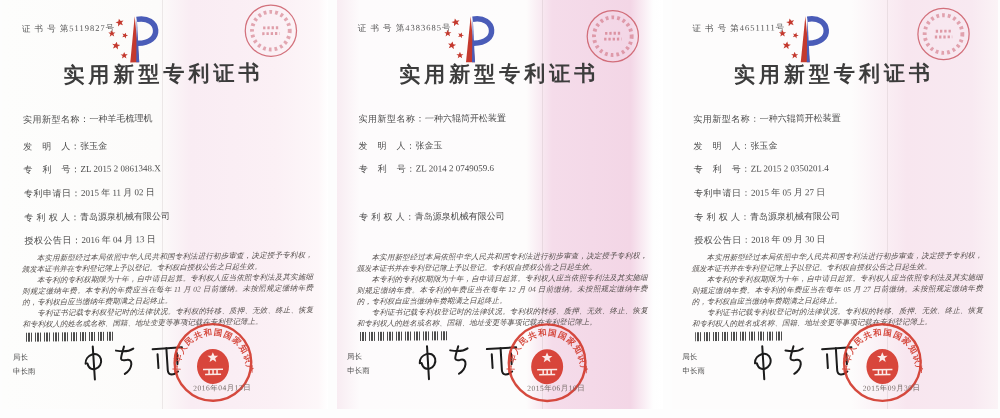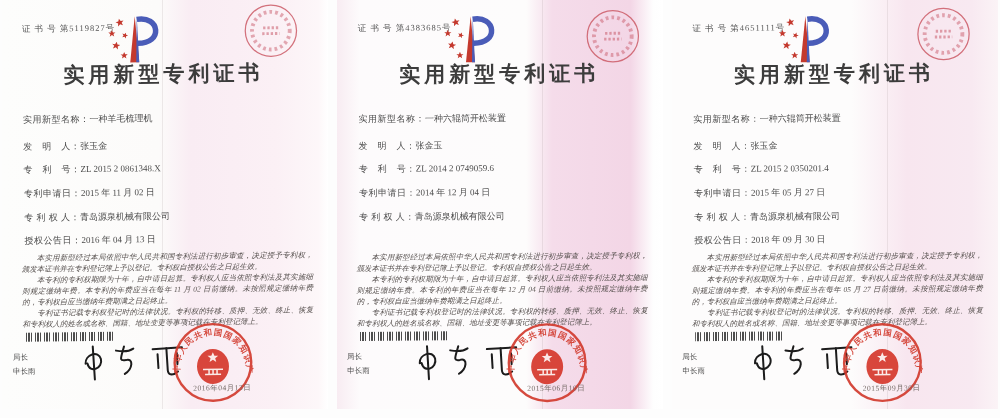--- a/index.html
+++ b/index.html
@@ -161,21 +161,20 @@
         <circle cx="30" cy="30" r="19.5" fill="none" stroke="#c95b6b" stroke-width="4" stroke-dasharray="2.8 3.2" opacity="0.5"></circle>
         <line x1="22" y1="27" x2="38" y2="27" stroke="#c95b6b" stroke-width="3" stroke-dasharray="2.4 2" opacity="0.55"></line>
         <line x1="21" y1="33" x2="39" y2="33" stroke="#c95b6b" stroke-width="3" stroke-dasharray="2.4 2" opacity="0.55"></line>
       </svg>
 
       <div class="title">实用新型专利证书</div>
 
       <div class="field-line f0"><span class="lbl">实用新型名称：</span><span>一种六辊筒开松装置</span></div>
       <div class="field-line f1"><span class="lbl">发　明　人：</span><span>张金玉</span></div>
       <div class="field-line f2"><span class="lbl">专　利　号：</span><span>ZL 2014 2 0749059.6</span></div>
-      <div class="field-line f3"><span class="lbl">专利申请日：</span><span>2014 年 12 月 04 日</span></div>
       <div class="field-line f4"><span class="lbl">专 利 权 人：</span><span>青岛源泉机械有限公司</span></div>
 
       <div class="body-text">
         <p>本实用新型经过本局依照中华人民共和国专利法进行初步审查，决定授予专利权，颁发本证书并在专利登记簿上予以登记。专利权自授权公告之日起生效。</p>
         <p>本专利的专利权期限为十年，自申请日起算。专利权人应当依照专利法及其实施细则规定缴纳年费。本专利的年费应当在每年 12 月 04 日前缴纳。未按照规定缴纳年费的，专利权自应当缴纳年费期满之日起终止。</p>
         <p>专利证书记载专利权登记时的法律状况。专利权的转移、质押、无效、终止、恢复和专利权人的姓名或名称、国籍、地址变更等事项记载在专利登记簿上。</p>
       </div>
 
       <div class="barcode"></div>
       <div class="director">

